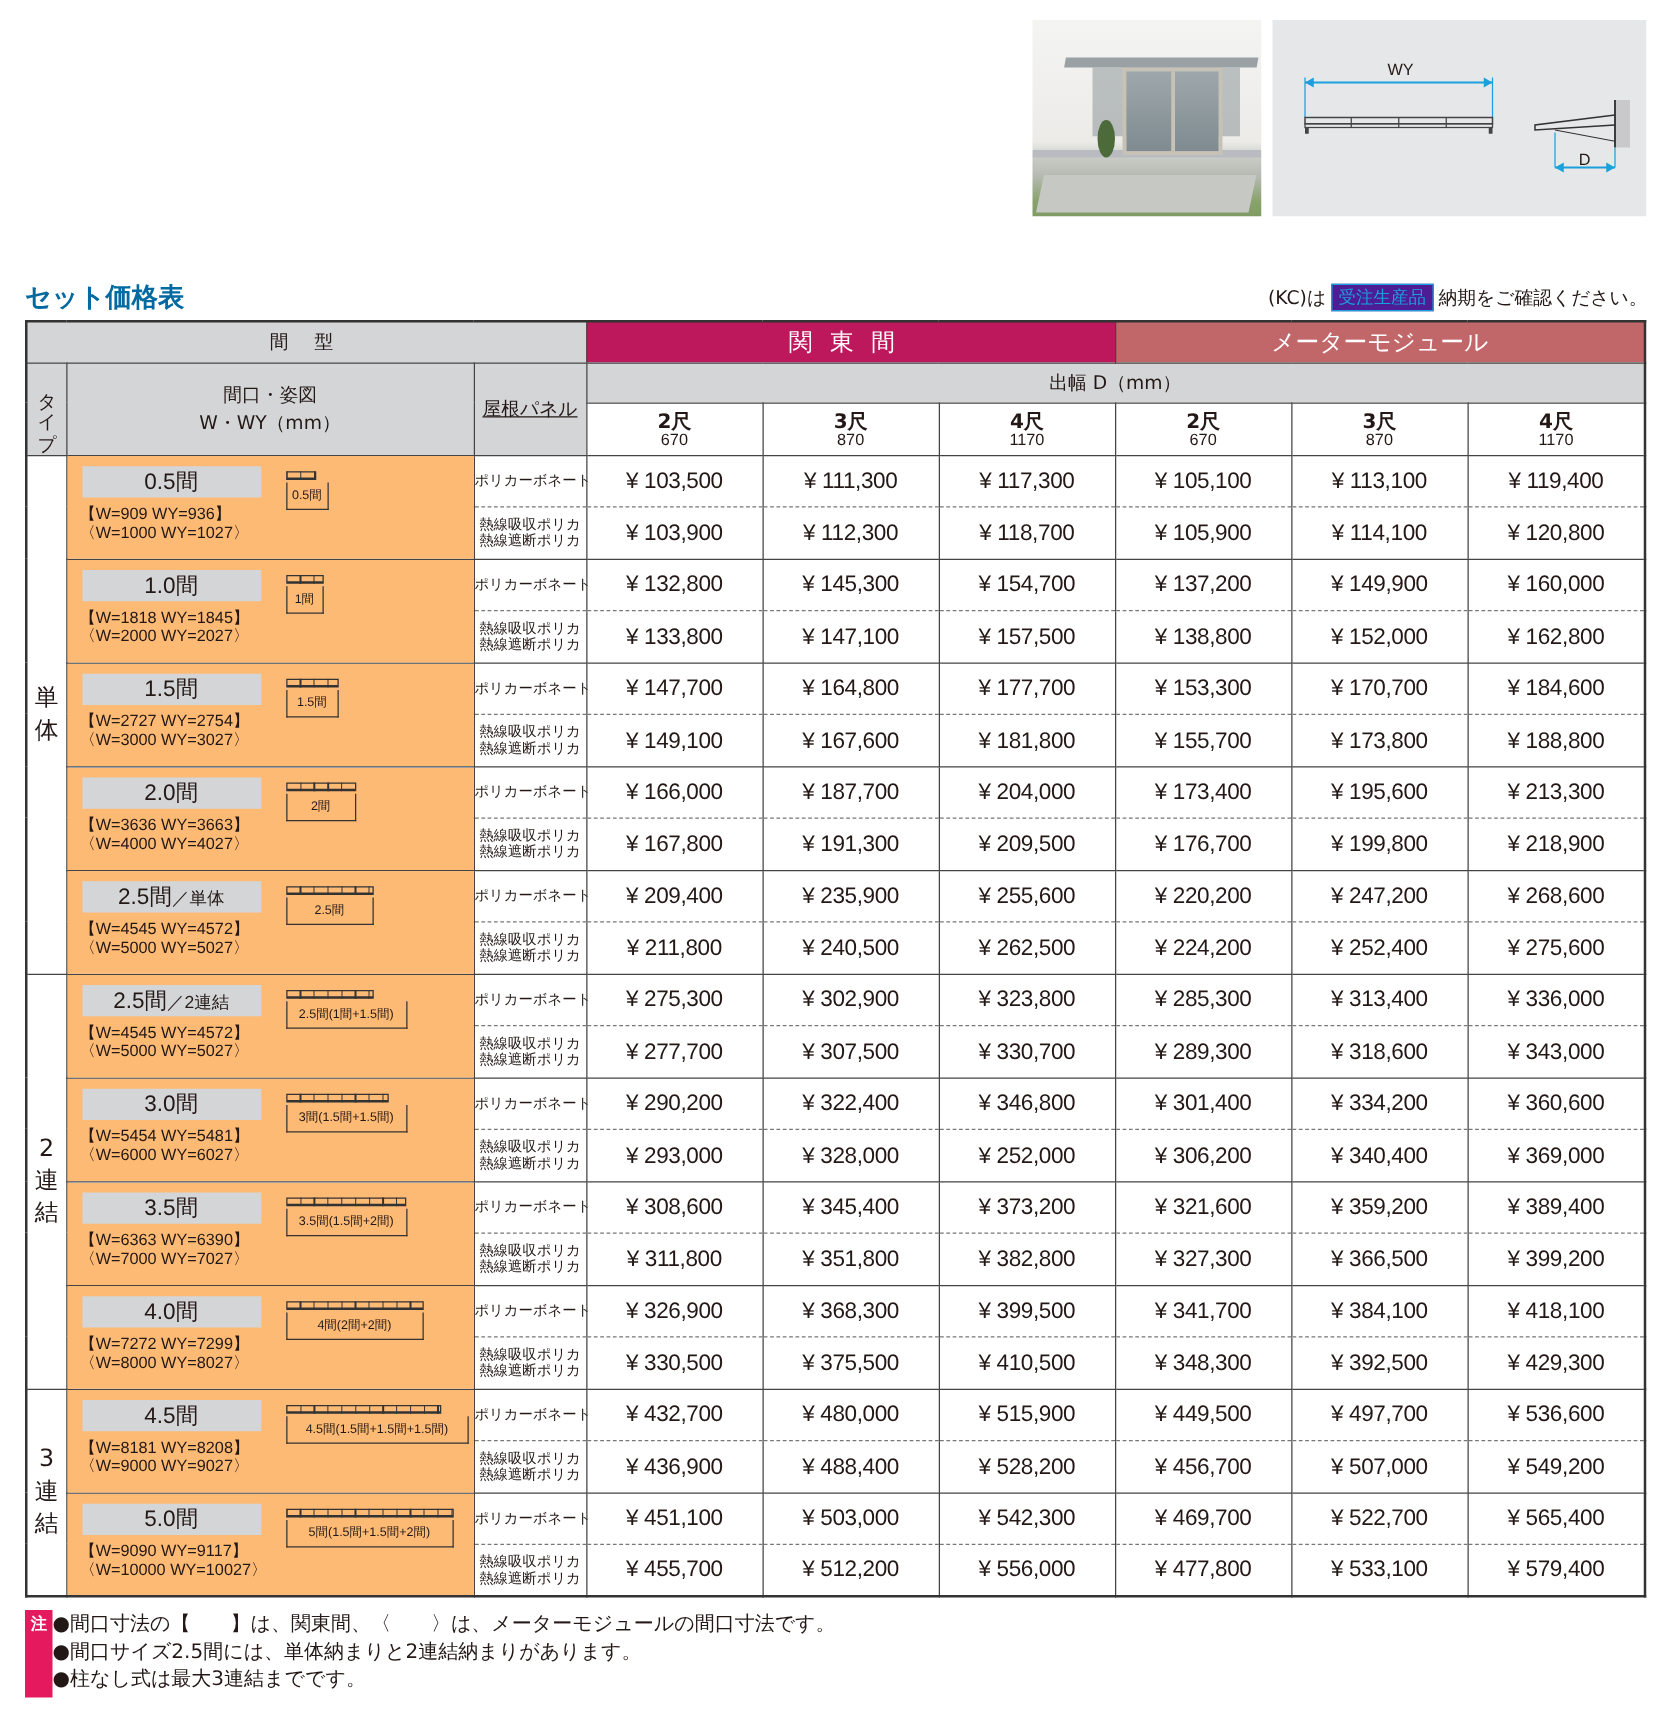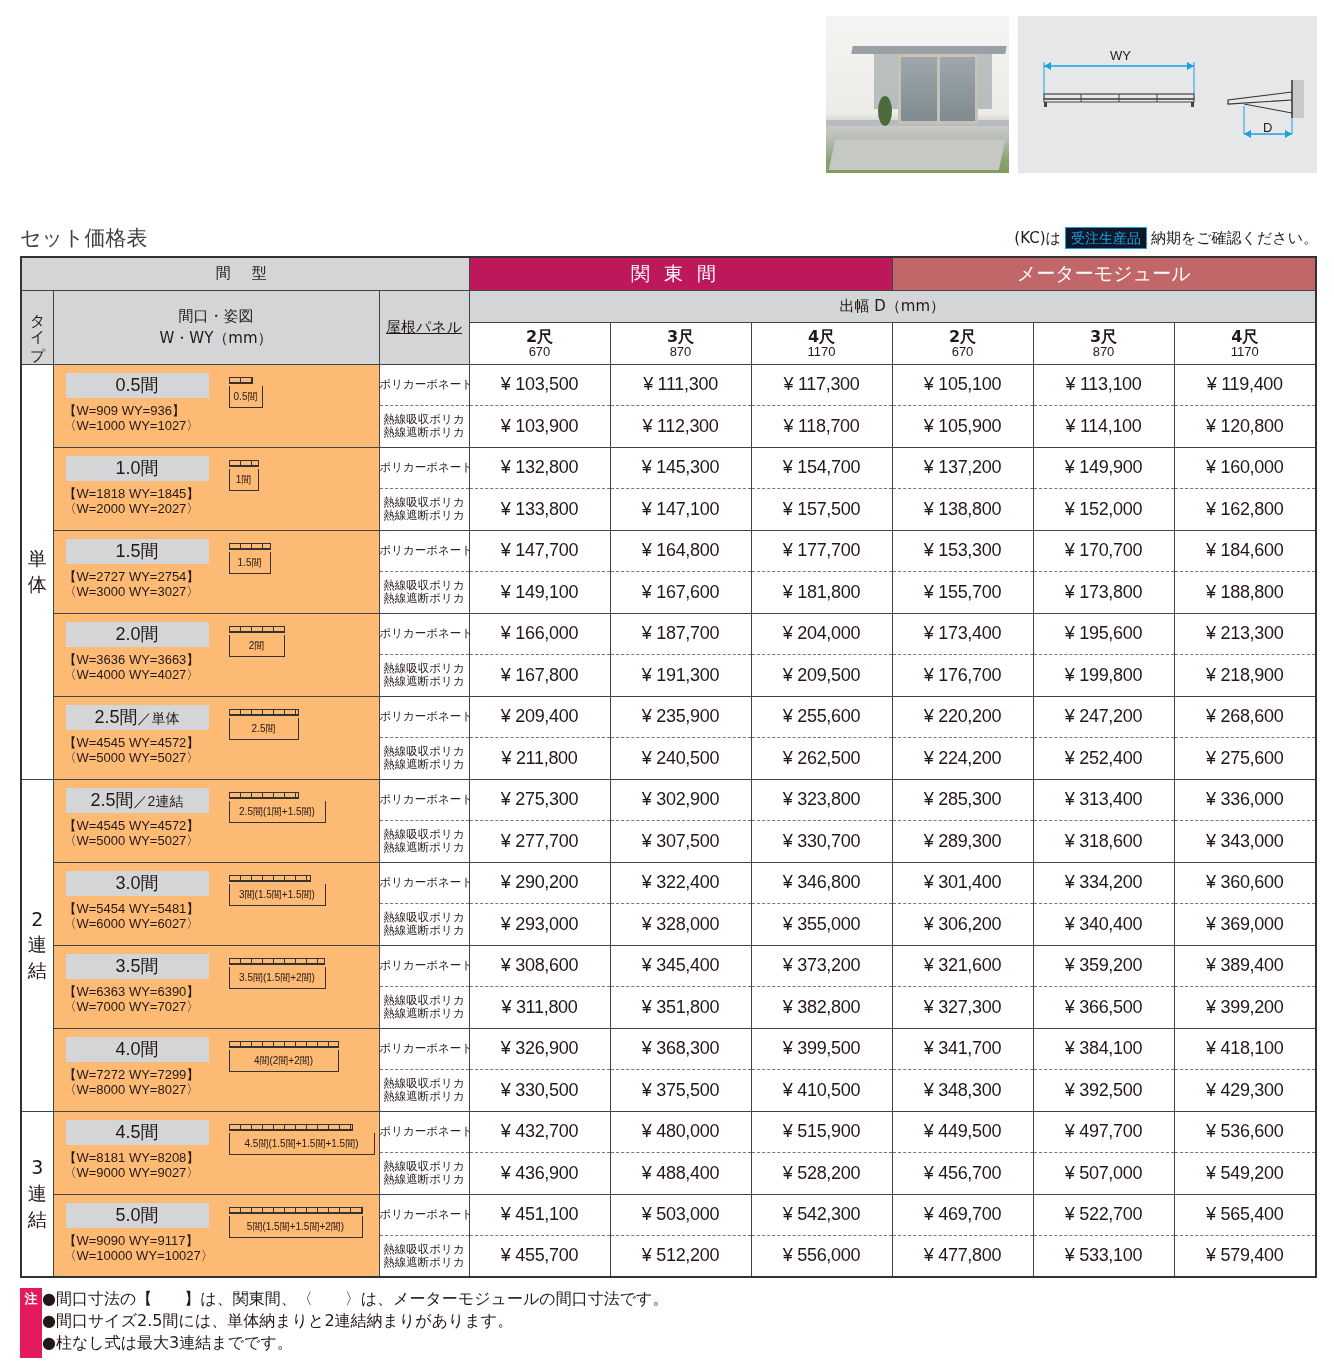--- a/index.html
+++ b/index.html
@@ -12,23 +12,23 @@
   .photo .window::after { content: ""; position: absolute; left: 36px; top: 0; width: 3px; height: 100%; background: #c8c2b6; }
   .photo .roof { position: absolute; left: 26px; top: 30px; width: 154px; height: 8px; background: #9aa1a4; transform: skewX(-10deg); }
   .photo .roof-panel { position: absolute; left: 48px; top: 38px; width: 118px; height: 55px; background: rgba(120,130,135,0.45); }
   .photo .paving { position: absolute; left: 6px; top: 124px; width: 170px; height: 30px; background: #c6c8c4; transform: skewX(-12deg); }
   .photo .plant { position: absolute; left: 52px; top: 80px; width: 14px; height: 30px; background: #4c6a3a; border-radius: 50%; }
 
   .diagram { position: absolute; left: 1018px; top: 16px; width: 299px; height: 157px; background: #e6e7e9; }
   .diagram .dim-label { position: absolute; font-family: "Liberation Sans", sans-serif; font-size: 13px; color: #231815; }
 
   
-  .title { position: absolute; left: 20px; top: 224px; font-size: 21px; font-weight: normal; color: #404040; letter-spacing: 0px; }
+  .title { position: absolute; left: 20px; top: 224px; font-size: 21px; font-weight: bold; color: #0369a1; letter-spacing: 0px; }
   .kc-note { position: absolute; right: 16px; top: 227px; font-size: 15px; display: flex; align-items: center; gap: 4px; }
-  .kc-badge { background: #0f172a; color: #1aa0dc; border: 1px solid #1aa0dc; padding: 0 5px; font-size: 14px; line-height: 20px; }
+  .kc-badge { background: #4c1d95; color: #1aa0dc; border: 1px solid #1aa0dc; padding: 0 5px; font-size: 14px; line-height: 20px; }
 
   
   table.price { position: absolute; left: 20px; top: 256px; width: 1297px; border-collapse: collapse; table-layout: fixed; border: 2px solid #333; }
   table.price td, table.price th { border: 1px solid #444; font-weight: normal; padding: 0; }
   .gray { background: #d4d5d7; }
   .hdr-kanto { background: #be185d; color: #fff; font-size: 19px; letter-spacing: 14px; text-align: center; height: 33px; }
   .hdr-meter { background: #c1676a; color: #fff; font-size: 19px; text-align: center; }
   .hdr-mama { text-align: center; font-size: 15px; height: 33px; letter-spacing: 8px; }
   .hdr-demaba { text-align: center; font-size: 15px; height: 32px; }
   .size-head { background: #fff; text-align: center; height: 42px; line-height: 1.0; }
@@ -355,21 +355,21 @@
         <td class="price-cell">¥ 322,400</td>
         <td class="price-cell">¥ 346,800</td>
         <td class="price-cell">¥ 301,400</td>
         <td class="price-cell">¥ 334,200</td>
         <td class="price-cell">¥ 360,600</td>
       </tr>
       <tr class="r2">
         <td class="panel"><span>熱線吸収ポリカ</span><br><span>熱線遮断ポリカ</span></td>
         <td class="price-cell">¥ 293,000</td>
         <td class="price-cell">¥ 328,000</td>
-        <td class="price-cell">¥ 355,000</td>
+        <td class="price-cell">¥ 252,000</td>
         <td class="price-cell">¥ 306,200</td>
         <td class="price-cell">¥ 340,400</td>
         <td class="price-cell">¥ 369,000</td>
       </tr>
       <tr class="r1">
         <td class="size-cell" rowspan="2">
           <div class="size-box"><span>3.5間</span><span class="sub"></span></div>
           <div class="dims">
             <div>【W=6363 WY=6390】</div>
             <div>〈W=7000 WY=7027〉</div>

